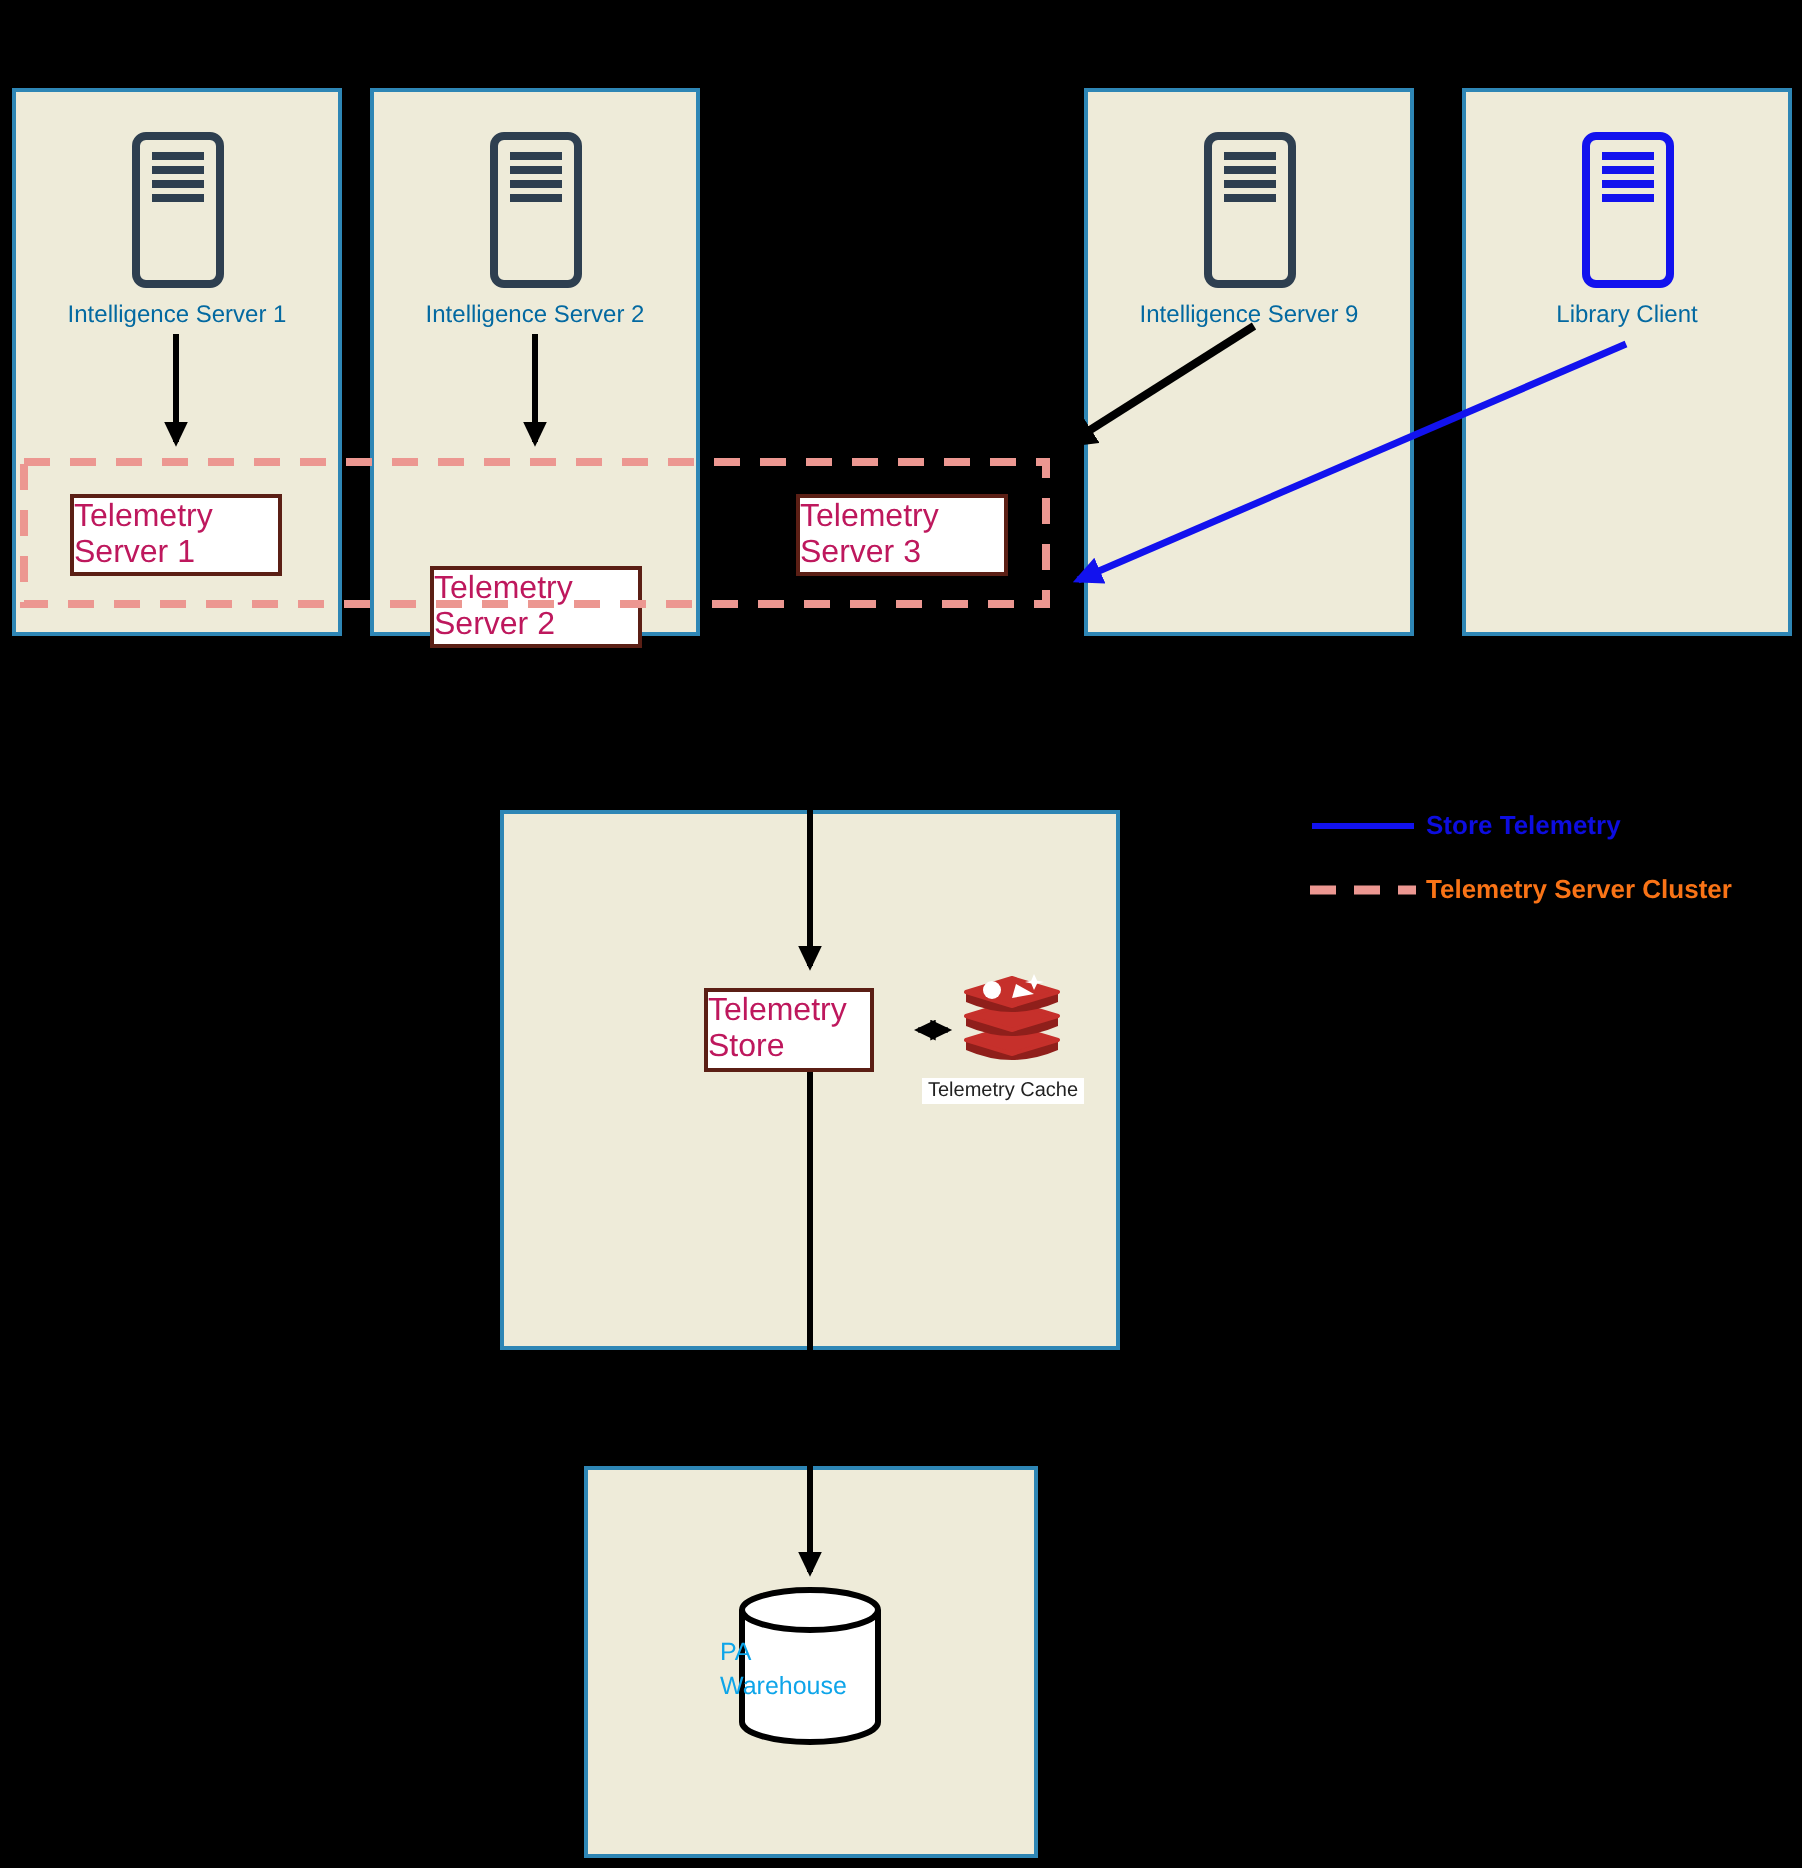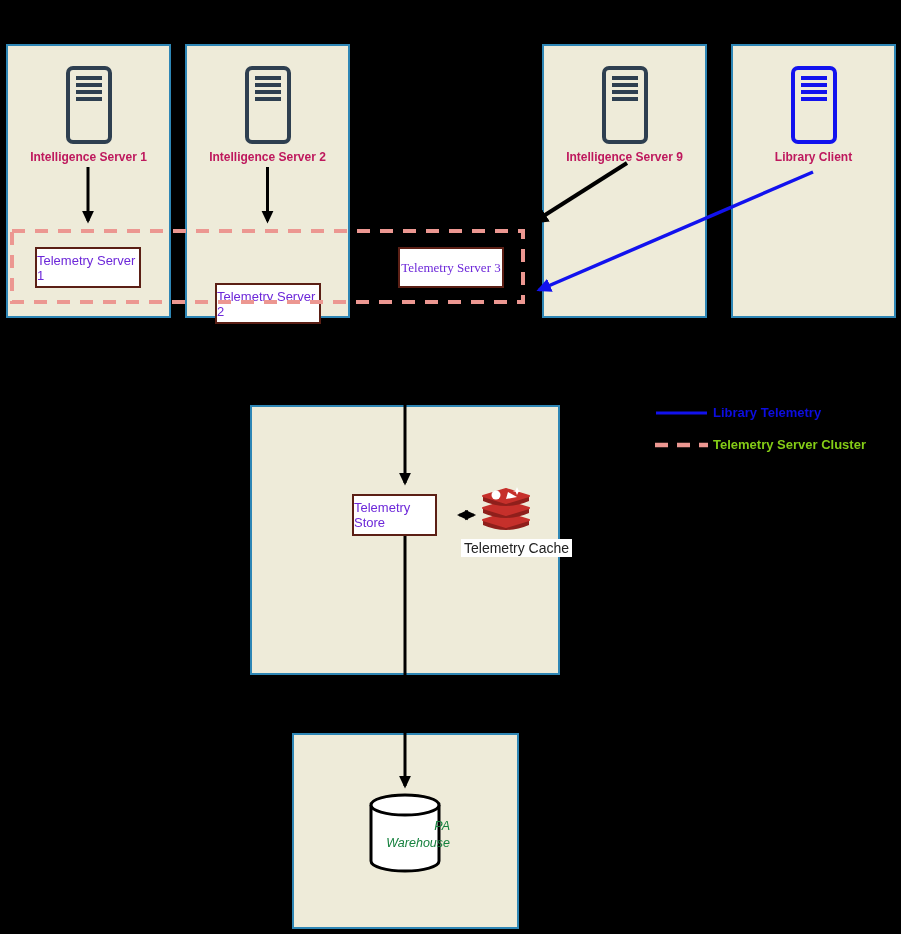--- a/index.html
+++ b/index.html
@@ -13,54 +13,54 @@
     background: #eeebd9;
     border: 2px solid #2e86b5;
   }
   .top-panel { top: 44px; width: 165px; height: 274px; }
   .server-icon-wrap {
     position: absolute; top: 20px; left: 0; width: 100%;
     display: flex; justify-content: center;
   }
   .panel-label {
     position: absolute; top: 104px; left: 0; width: 100%;
-    text-align: center; font-size: 12px; color: #be185d; font-weight: bold;
+    text-align: center; font-size: 12px; color: #0369a1;
   }
   .node-box {
     position: absolute;
     background: #ffffff;
     border: 2px solid #5b1f15;
     display: flex; align-items: center; justify-content: center;
-    font-size: 13px; color: #6d28d9;
+    font-size: 16px; color: #be185d;
     z-index: 4;
   }
   .ts-box { top: 247px; width: 106px; height: 41px; }
   #overlay {
     position: absolute; top: 0; left: 0; width: 901px; height: 934px;
     z-index: 6; pointer-events: none;
   }
   #mid-panel { left: 250px; top: 405px; width: 310px; height: 270px; }
   #store-box { left: 352px; top: 494px; width: 85px; height: 42px; }
   #redis-wrap { position: absolute; left: 479px; top: 486px; z-index: 4; }
   #cache-label {
     position: absolute; left: 461px; top: 539px; z-index: 4;
-    background: #ffffff; color: #222; font-size: 14px; padding: 1px 3px;
+    background: #ffffff; color: #222; font-size: 10px; padding: 1px 3px;
   }
   #bottom-panel { left: 292px; top: 733px; width: 227px; height: 196px; }
   #cylinder-wrap { position: absolute; left: 368px; top: 792px; z-index: 4; }
   #warehouse-label {
     position: absolute; left: 360px; top: 818px; width: 90px; z-index: 5;
-    text-align: right; font-size: 12.5px; color: #15803d; line-height: 17px; font-style: italic;
+    text-align: left; font-size: 12.5px; color: #0ea5e9; line-height: 17px;
   }
   .legend-label {
     position: absolute; font-size: 13px; font-weight: bold; z-index: 4;
     white-space: nowrap;
   }
   #legend-client-label { left: 713px; top: 405px; color: #0d0de0; }
-  #legend-cluster-label { left: 713px; top: 437px; color: #84cc16; }
+  #legend-cluster-label { left: 713px; top: 437px; color: #f97316; }
 </style>
 </head>
 <body>
 
 <div id="canvas">
 
   <div class="panel top-panel" style="left:6px;">
     <div class="server-icon-wrap">
       <svg width="46" height="78" viewBox="0 0 46 78">
         <rect x="2" y="2" width="42" height="74" rx="5" fill="none" stroke="#2e3f50" stroke-width="4"></rect>
@@ -108,21 +108,21 @@
         <rect x="10" y="17" width="26" height="4" fill="#1212ee"></rect>
         <rect x="10" y="24" width="26" height="4" fill="#1212ee"></rect>
         <rect x="10" y="31" width="26" height="4" fill="#1212ee"></rect>
       </svg>
     </div>
     <div class="panel-label">Library Client</div>
   </div>
 
   <div class="node-box ts-box" style="left:35px;">Telemetry Server 1</div>
   <div class="node-box ts-box" style="left:215px;margin-top:36px;">Telemetry Server 2</div>
-  <div class="node-box ts-box" style="left:398px;font-family:Liberation Serif, serif;">Telemetry Server 3</div>
+  <div class="node-box ts-box" style="left:398px;">Telemetry Server 3</div>
 
   <div class="panel" id="mid-panel"></div>
   <div class="node-box" id="store-box">Telemetry Store</div>
 
   <div id="redis-wrap">
     <svg width="54" height="49" viewBox="0 0 54 49">
 
       <path d="M4 34 L4 39 Q27 49 50 39 L50 34 L27 41 Z" fill="#8f1f1b"></path>
       <polygon points="27,27 50,34 27,41 4,34" fill="#c6302b" stroke="#c6302b" stroke-width="2" stroke-linejoin="round"></polygon>
 
@@ -144,21 +144,21 @@
     <svg width="74" height="82" viewBox="0 0 74 82">
       <path d="M3 13 L3 69 A34 10 0 0 0 71 69 L71 13" fill="#ffffff" stroke="#000000" stroke-width="3"></path>
       <ellipse cx="37" cy="13" rx="34" ry="10" fill="#ffffff" stroke="#000000" stroke-width="3"></ellipse>
     </svg>
   </div>
   <div id="warehouse-label">
     <div>PA</div>
     <div>Warehouse</div>
   </div>
 
-  <div class="legend-label" id="legend-client-label">Library Telemetry</div>
+  <div class="legend-label" id="legend-client-label">Store Telemetry</div>
   <div class="legend-label" id="legend-cluster-label">Telemetry Server Cluster</div>
 
   <svg id="overlay">
     <defs>
       <marker id="mk-black" markerWidth="4.6" markerHeight="4.6" refX="3.4" refY="2" orient="auto" markerUnits="strokeWidth">
         <path d="M0,0 L4.2,2 L0,4 Z" fill="#000000"></path>
       </marker>
       <marker id="mk-black-s" markerWidth="4.6" markerHeight="4.6" refX="0.8" refY="2" orient="auto" markerUnits="strokeWidth">
         <path d="M4.2,0 L0,2 L4.2,4 Z" fill="#000000"></path>
       </marker>

